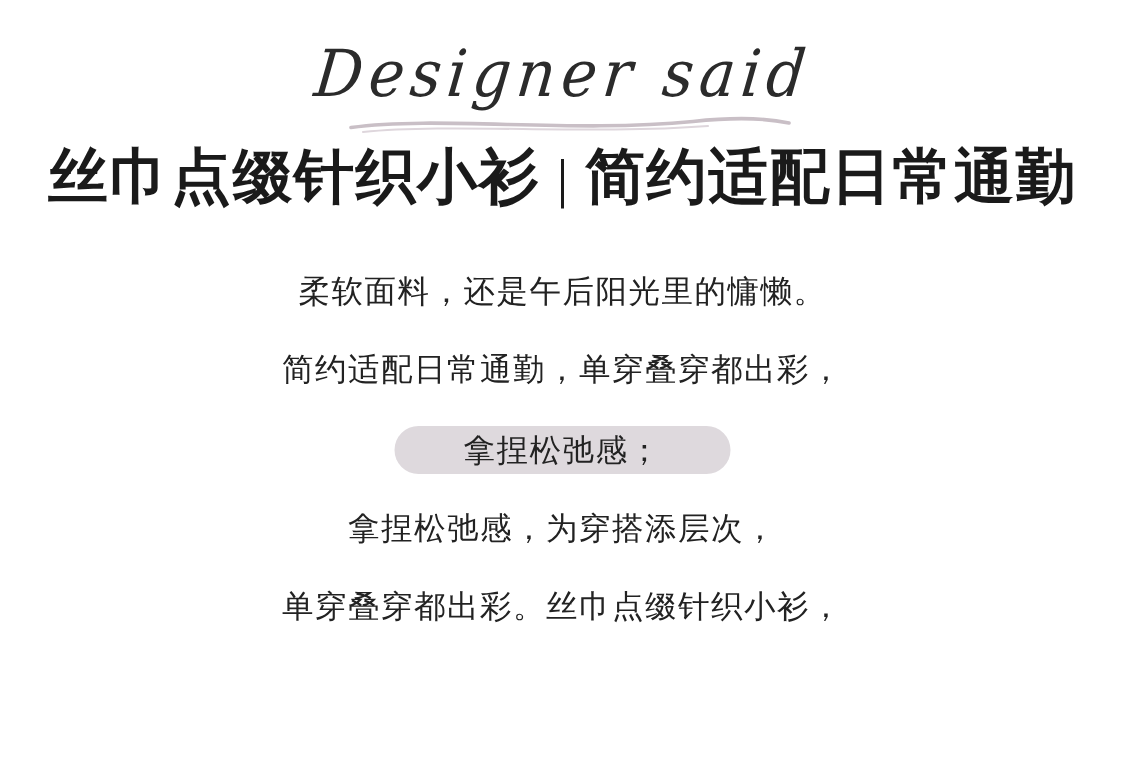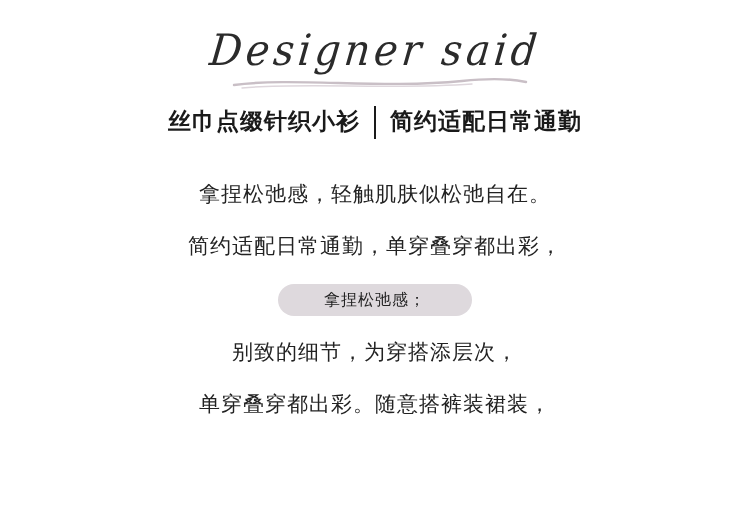--- a/index.html
+++ b/index.html
@@ -57,23 +57,23 @@
     position: absolute;
     top: 100px;
     left: 0;
     width: 750px;
     display: flex;
     align-items: center;
     justify-content: center;
     gap: 0;
   }
   .title-text {
-    font-family: Liberation Serif, serif;
+    font-family: Liberation Mono, monospace;
     font-weight: bold;
-    font-size: 23px;
+    font-size: 40px;
     color: #1a1a1a;
     letter-spacing: 1px;
     line-height: 44px;
     white-space: nowrap;
   }
   .title-divider {
     display: inline-block;
     width: 2px;
     height: 33px;
     background: #1a1a1a;
@@ -102,21 +102,21 @@
     height: 54px;
     line-height: 54px;
   }
   .pill {
     display: inline-block;
     background: #ded9dd;
     border-radius: 16px;
     padding: 0 46px;
     height: 32px;
     line-height: 32px;
-    font-size: 16px;
+    font-size: 21px;
     letter-spacing: 1px;
     color: #222222;
     vertical-align: middle;
   }
 </style>
 </head>
 <body>
 
 <div class="page">
 
@@ -128,22 +128,22 @@
     <div class="script-text">Designer said</div>
   </div>
 
   <div class="title-row">
     <span class="title-text">丝巾点缀针织小衫</span>
     <span class="title-divider"></span>
     <span class="title-text">简约适配日常通勤</span>
   </div>
 
   <div class="lines">
-    <div class="line">拿捏松弛感，轻触肌肤似松弛自在。</div>
+    <div class="line">柔软面料，还是午后阳光里的慵懒。</div>
     <div class="line">简约适配日常通勤，单穿叠穿都出彩，</div>
     <div class="line highlight-line">
       <span class="pill">拿捏松弛感；</span>
     </div>
-    <div class="line">别致的细节，为穿搭添层次，</div>
-    <div class="line">单穿叠穿都出彩。随意搭裤装裙装，</div>
+    <div class="line">拿捏松弛感，为穿搭添层次，</div>
+    <div class="line">单穿叠穿都出彩。丝巾点缀针织小衫，</div>
   </div>
 
 </div>
 
 </body></html>

